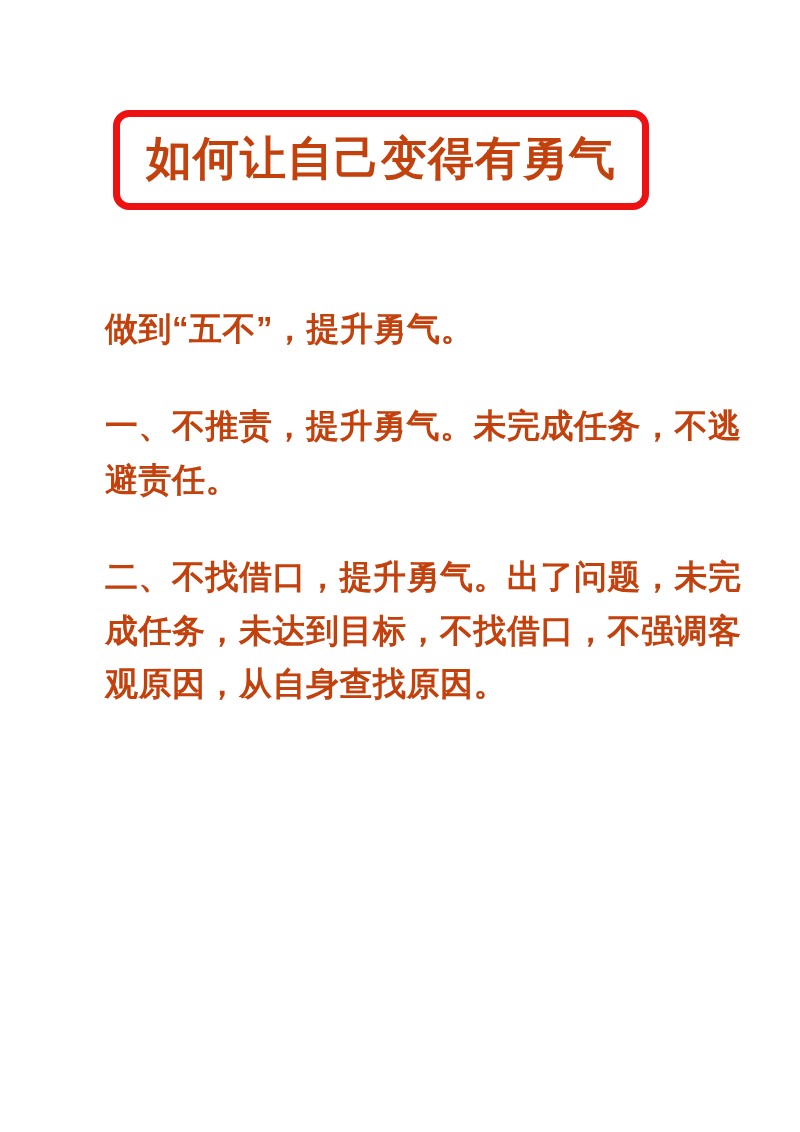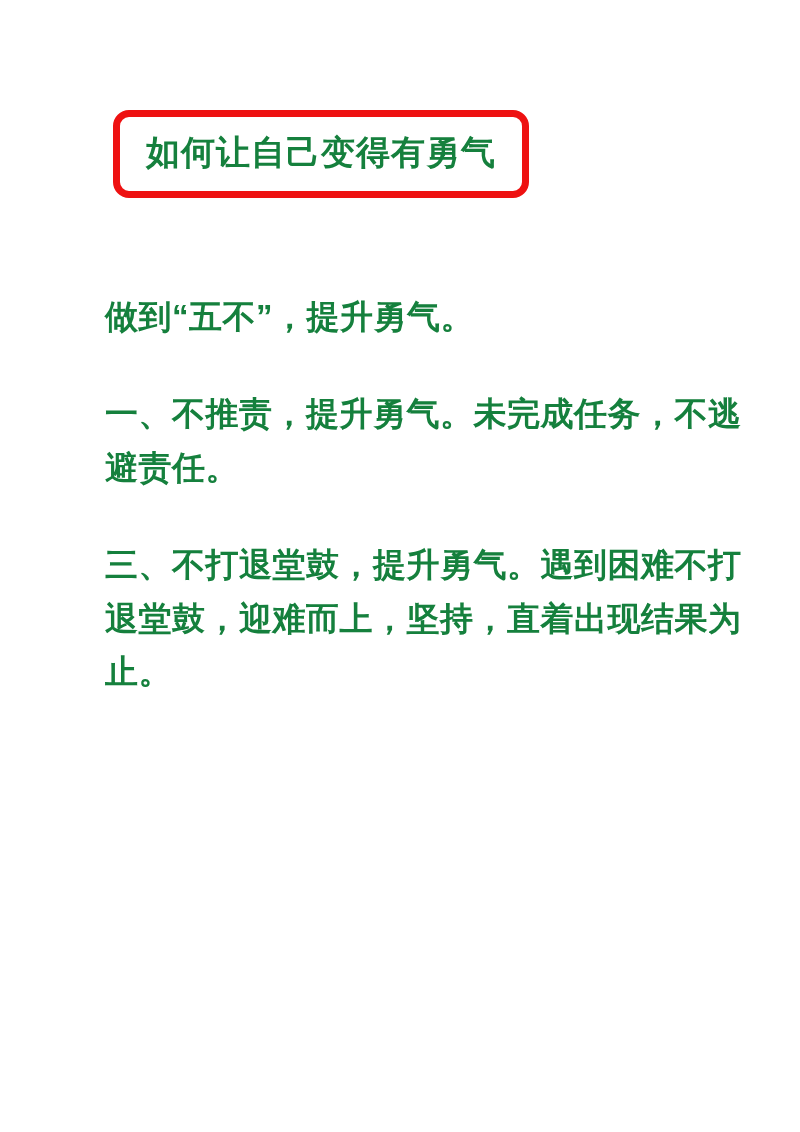--- a/index.html
+++ b/index.html
@@ -23,51 +23,51 @@
   }
   .title-box {
     box-sizing: border-box;
     display: inline-block;
     border: 7px solid #ee1111;
     border-radius: 16px;
     padding: 18px 26px 22px 26px;
     margin-left: 8px;
   }
   .title-text {
-    font-size: 34px;
+    font-size: 46px;
     font-weight: bold;
     line-height: 1.0;
     letter-spacing: 1px;
-    color: #15803d;
+    color: #c2410c;
     white-space: nowrap;
   }
   .body-block {
     margin-top: 92px;
   }
   .para {
     font-size: 33px;
     font-weight: bold;
     line-height: 1.62;
-    color: #15803d;
+    color: #c2410c;
     margin: 0 0 44px 0;
     letter-spacing: 0.5px;
     max-width: 645px;
   }
   .para:last-child {
     margin-bottom: 0;
   }
 </style>
 </head>
 <body>
 
 <div class="page">
 
   <div class="title-box" style="border-color: rgb(238, 17, 17);">
     <div class="title-text">如何让自己变得有勇气</div>
   </div>
 
   <div class="body-block">
     <p class="para">做到“五不”，提升勇气。</p>
     <p class="para">一、不推责，提升勇气。未完成任务，不逃避责任。</p>
-    <p class="para">三、不打退堂鼓，提升勇气。遇到困难不打退堂鼓，迎难而上，坚持，直着出现结果为止。</p>
+    <p class="para">二、不找借口，提升勇气。出了问题，未完成任务，未达到目标，不找借口，不强调客观原因，从自身查找原因。</p>
   </div>
 
 </div>
 
 </body></html>

